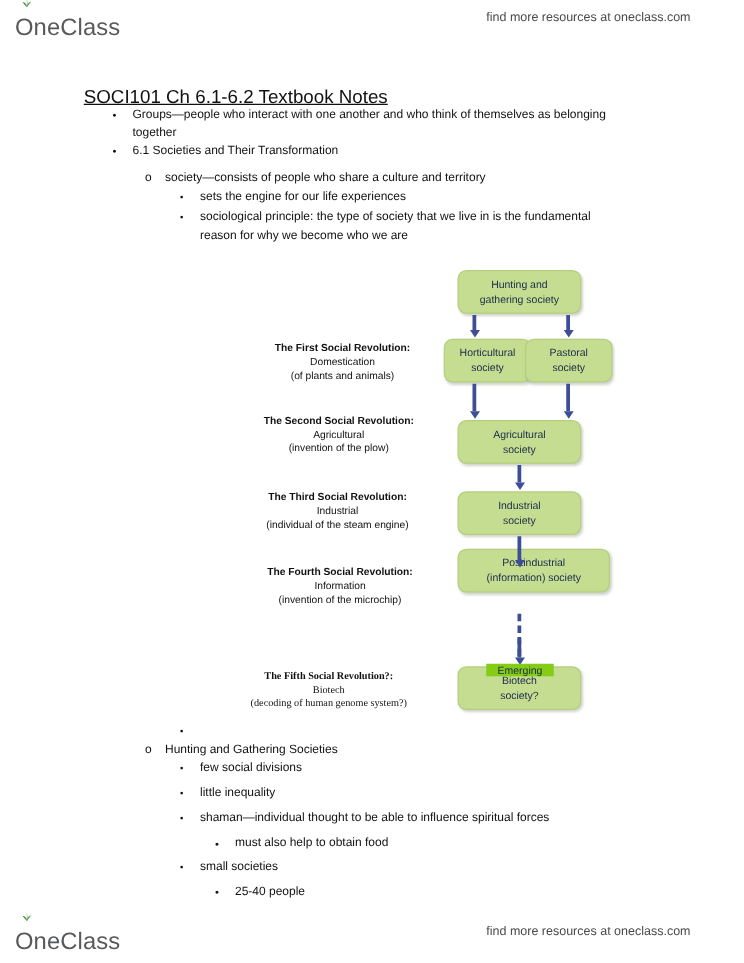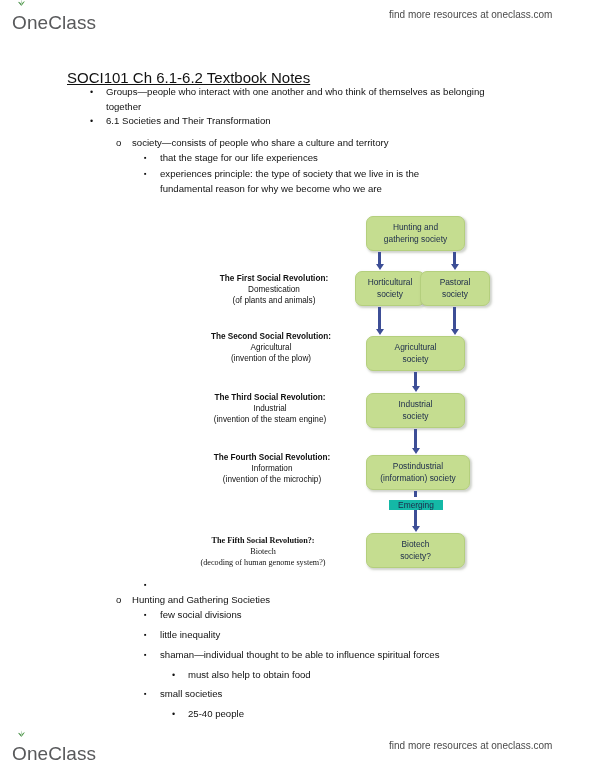--- a/index.html
+++ b/index.html
@@ -140,22 +140,23 @@
   .arrow-dashed {
     position: absolute;
     width: 0;
     border-left: 3px dashed #3d4e96;
   }
   .emerging-label {
     position: absolute;
     font-size: 8.4px;
     color: #1b2a4a;
     text-align: center;
-    background: #14b8a6;
+    background: #84cc16;
     white-space: nowrap;
+    margin-top: 31px;
   }
 </style>
 </head>
 <body>
 
 <div class="brand-bar top">
   <div class="logo">
     <div class="logo-text">OneClass</div>
     <svg class="logo-sprout" viewBox="0 0 10 8">
       <path d="M5 8 C5 5 3.5 3.5 1 3 C2.5 5 3.5 6 5 8 Z" fill="#3f8a3f"></path>
@@ -179,26 +180,26 @@
     <span class="txt">6.1 Societies and Their Transformation</span>
   </div>
 
   <div class="bullet-row" style="left:116px; top:136px; width:380px;">
     <span class="mark circle">o</span>
     <span class="txt">society—consists of people who share a culture and territory</span>
   </div>
 
   <div class="bullet-row" style="left:144px; top:151px; width:350px;">
     <span class="mark square">▪</span>
-    <span class="txt">that the stage for our life experiences</span>
+    <span class="txt">sets the engine for our life experiences</span>
   </div>
 
   <div class="bullet-row" style="left:144px; top:167px; width:330px;">
     <span class="mark square">▪</span>
-    <span class="txt">experiences principle: the type of society that we live in is the fundamental reason for why we become who we are</span>
+    <span class="txt">sociological principle: the type of society that we live in is the fundamental reason for why we become who we are</span>
   </div>
 
   <div class="bullet-row" style="left:144px; top:578px; width:340px;">
     <span class="mark square">▪</span>
     <span class="txt"></span>
   </div>
 
   <div class="bullet-row" style="left:116px; top:593px; width:340px;">
     <span class="mark circle">o</span>
     <span class="txt">Hunting and Gathering Societies</span>
@@ -265,21 +266,21 @@
     </span>
   </div>
 
   <div class="node" style="left:366px; top:393px; width:99px; height:35px;">
     <span>
       <span>Industrial</span>
       <span>society</span>
     </span>
   </div>
 
-  <div class="node" style="left:366px; top:455px; width:104px; height:35px;align-items:center;">
+  <div class="node" style="left:366px; top:439px; width:122px; height:35px;align-items:center;">
     <span>
       <span>Postindustrial</span>
       <span>(information) society</span>
     </span>
   </div>
 
   <div class="node" style="left:366px; top:533px; width:99px; height:35px;">
     <span>
       <span>Biotech</span>
       <span>society?</span>
@@ -322,21 +323,21 @@
 
   <div class="rev-label" style="left:197px; top:331px; width:148px;">
     <span class="hd">The Second Social Revolution:</span>
     <span class="sub">Agricultural</span>
     <span class="paren">(invention of the plow)</span>
   </div>
 
   <div class="rev-label" style="left:192px; top:392px; width:156px;">
     <span class="hd">The Third Social Revolution:</span>
     <span class="sub">Industrial</span>
-    <span class="paren">(invention of the steam engine)</span>
+    <span class="paren">(individual of the steam engine)</span>
   </div>
 
   <div class="rev-label" style="left:196px; top:452px; width:152px;">
     <span class="hd">The Fourth Social Revolution:</span>
     <span class="sub">Information</span>
     <span class="paren">(invention of the microchip)</span>
   </div>
 
   <div class="rev-label" style="left:175px; top:535px; width:176px;font-family:Liberation Serif, serif;">
     <span class="hd">The Fifth Social Revolution?:</span>

